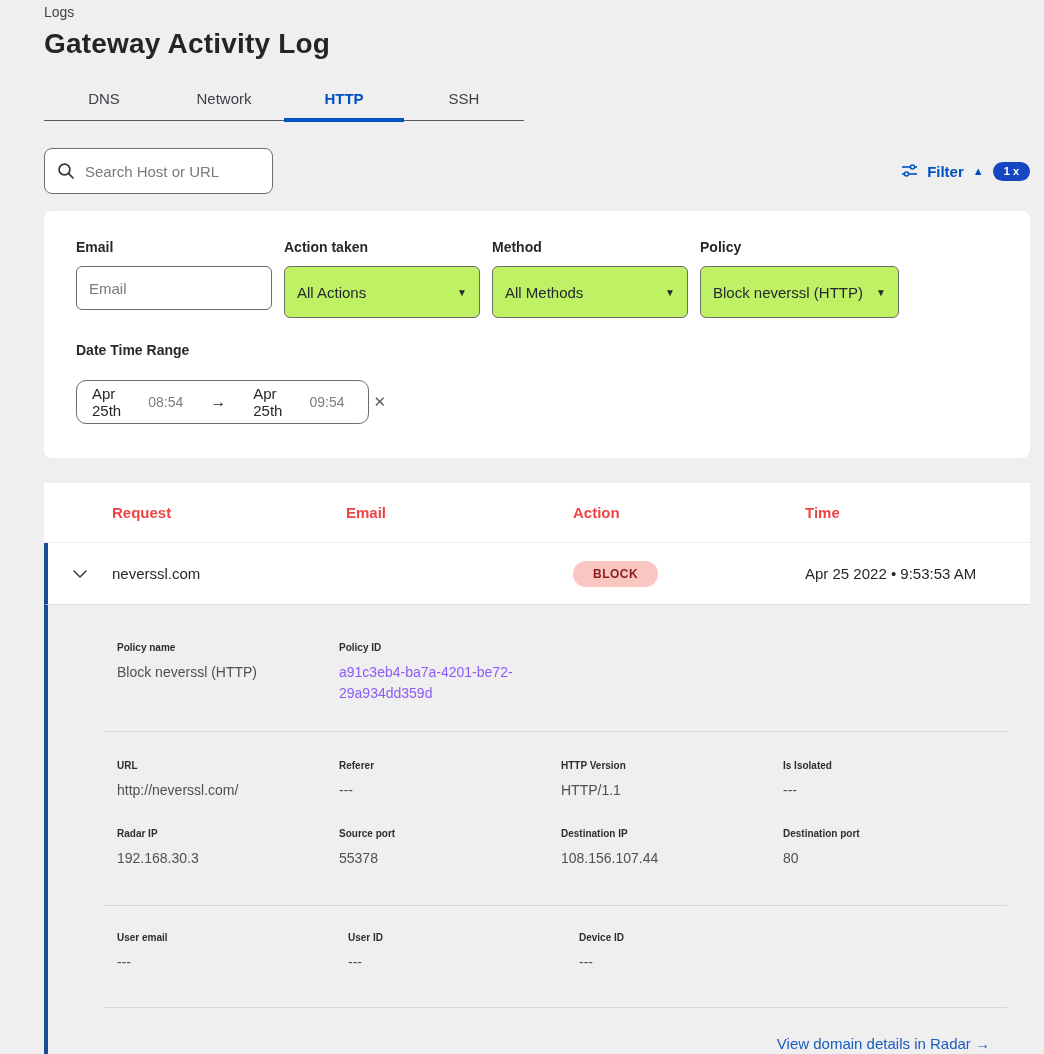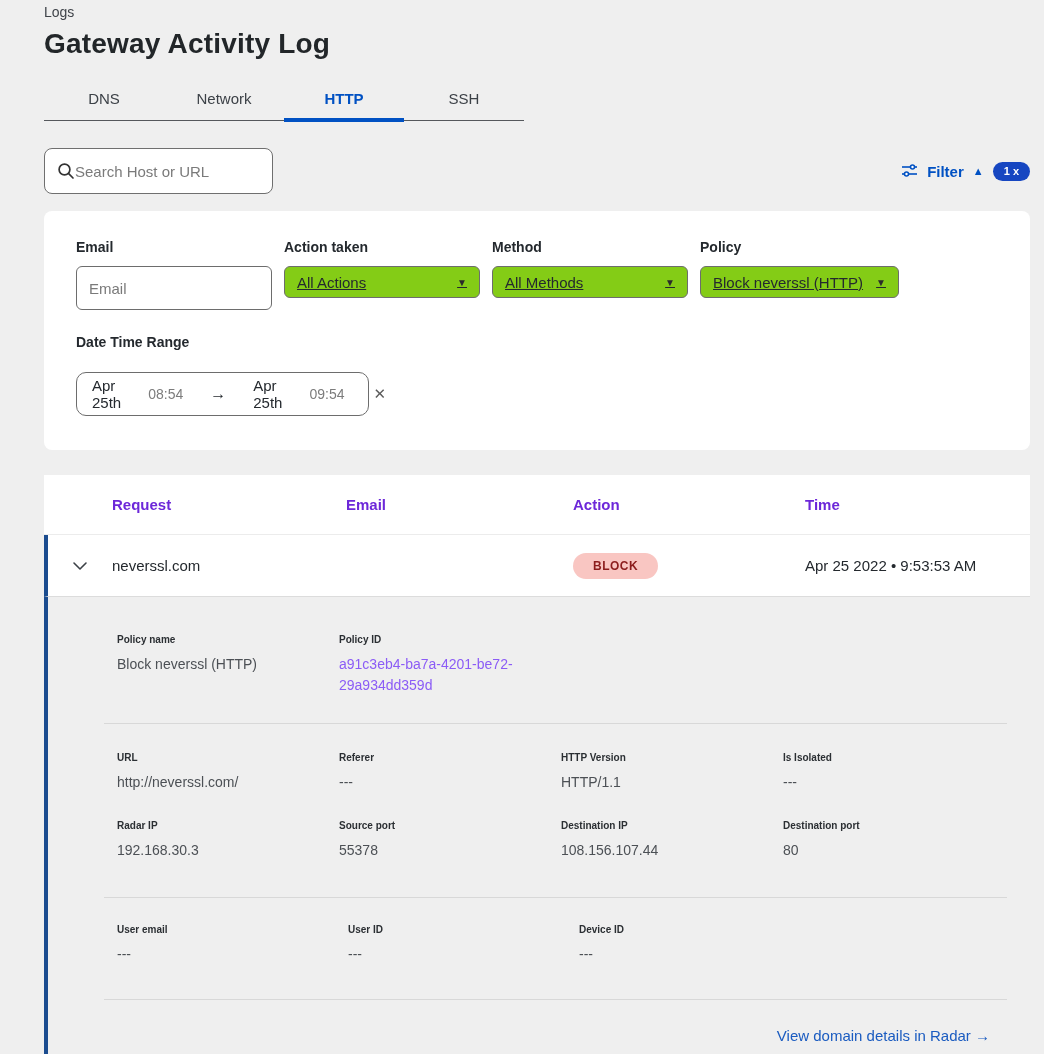--- a/index.html
+++ b/index.html
@@ -16,49 +16,49 @@
   .page-title { margin:8px 0 0 44px; font-size:28px; font-weight:700; color:#222629; letter-spacing:0.2px; }
 
   
   .tabs { margin:22px 0 0 44px; width:480px; display:flex; border-bottom:1px solid #55585c; }
   .tab { width:120px; text-align:center; font-size:15px; color:#3c4147; padding:8px 0 13px; cursor:pointer; position:relative; }
   .tab.active { color:#0051c3; font-weight:700; }
   .tab.active::after { content:""; position:absolute; left:0; right:0; bottom:-2px; height:4px; background:#0051c3; }
 
   
   .search-row { margin:27px 44px 0 44px; width:986px; display:flex; align-items:center; justify-content:space-between; }
-  .search-box { width:229px; height:46px; border:1px solid #6f6f6f; border-radius:8px; background:#fff; display:flex; align-items:center; padding:0 12px; }
+  .search-box { width:229px; height:46px; border:1px solid #6f6f6f; border-radius:8px; background:#fff; display:flex; align-items:center; padding:0 12px; gap:10px; }
   .search-box input { border:none; outline:none; flex:1; font-size:15px; font-family:"Liberation Sans", sans-serif; color:#24292e; background:transparent; }
   .search-box input::placeholder { color:#7a7a7a; }
   .filter-controls { display:flex; align-items:center; gap:9px; }
   .filter-label { color:#0051c3; font-size:15px; font-weight:700; }
   .caret-up { color:#0051c3; font-size:11px; line-height:1; }
   .filter-badge { background:#1646c1; color:#fff; font-size:11px; font-weight:700; border-radius:10px; padding:4px 11px; line-height:1; }
 
   
   .filter-panel { margin:17px 0 0 44px; width:986px; background:#fff; border-radius:8px; padding:28px 32px 34px 32px; }
   .field-row { display:flex; gap:12px; }
   .field { }
   .field-label { font-size:14px; font-weight:700; color:#24292e; margin-bottom:11px; }
   .text-input { width:196px; height:44px; border:1px solid #6d6d6d; border-radius:6px; padding:0 12px; font-size:15px; font-family:"Liberation Sans", sans-serif; color:#24292e; outline:none; background:#fff; }
   .text-input::placeholder { color:#7a7a7a; }
-  .select { width:196px; height:32px; border:1px solid #6d6d6d; border-radius:6px; padding:0 12px; display:flex; align-items:center; justify-content:space-between; font-size:15px; color:#24292e; cursor:pointer; background:#84cc16;text-decoration:underline; }
+  .select { width:196px; height:52px; border:1px solid #6d6d6d; border-radius:6px; padding:0 12px; display:flex; align-items:center; justify-content:space-between; font-size:15px; color:#24292e; cursor:pointer; background:#bef264; }
   .select .caret { font-size:10px; color:#2b2b2b; }
   .select.wide { width:199px; }
   .date-section { margin-top:24px; }
   .date-field { margin-top:11px; width:293px; height:44px; border:1px solid #6d6d6d; border-radius:10px; display:inline-flex; align-items:center; gap:27px; padding:0 15px; background:#fff; }
   .date-text { font-size:15px; color:#24292e; }
   .time-text { font-size:14px; color:#7c7c7c; }
   .range-arrow { font-size:16px; color:#24292e; }
   .close-x { font-size:15px; color:#5c5c5c; cursor:pointer; margin-left:2px; }
 
   
   .table-card { margin:25px 0 0 44px; width:986px; background:#fff; }
   .thead { display:grid; grid-template-columns:68px 234px 227px 232px 1fr; height:60px; align-items:center; border-bottom:1px solid #ececec; }
-  .th { font-size:15px; font-weight:700; color:#6d28d9; }
+  .th { font-size:15px; font-weight:700; color:#ef4444; }
   .log-row { display:grid; grid-template-columns:64px 234px 227px 232px 1fr; height:61px; align-items:center; background:#fff; border-left:4px solid #1b4c8f; cursor:pointer; }
   .chevron { display:flex; justify-content:center; }
   .request-cell { font-size:15px; color:#24292e; }
   .block-badge { display:inline-block; background:#f9c6c2; color:#8c1d1d; font-size:12px; font-weight:700; letter-spacing:0.5px; padding:6px 20px; border-radius:14px; }
   .time-cell { font-size:15px; color:#24292e; }
 
   
   .detail { background:#efefef; border-left:4px solid #1b4c8f; border-top:1px solid #dcdcdc; padding:0 23px 0 69px; min-height:482px; }
   .d-grid { display:grid; grid-template-columns:222px 222px 222px 1fr; }
   .d-label { font-size:10px; font-weight:700; color:#2b2f33; margin-bottom:9px; }

